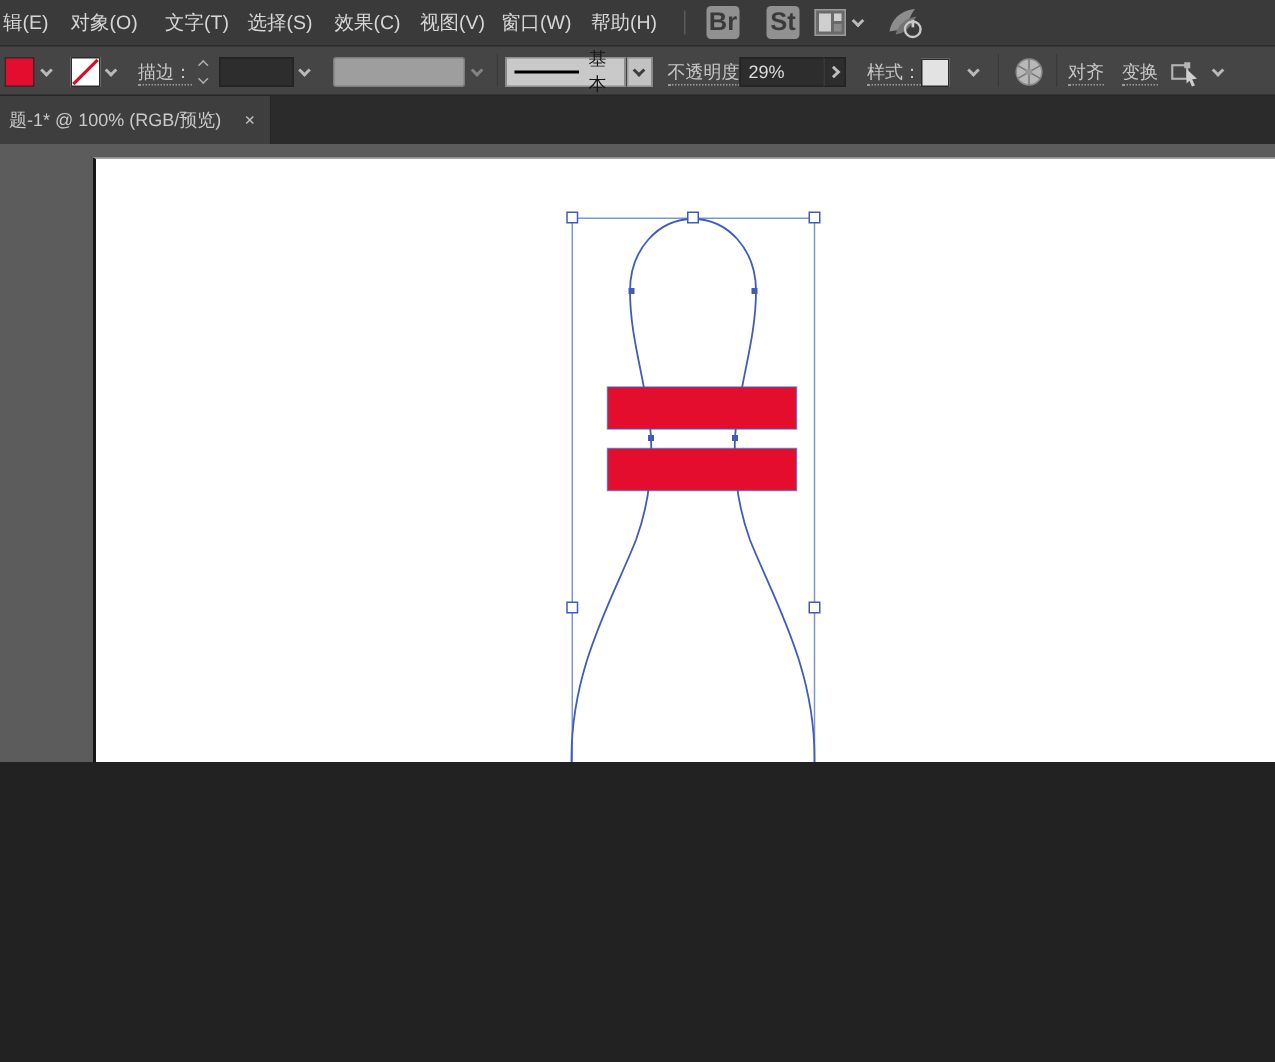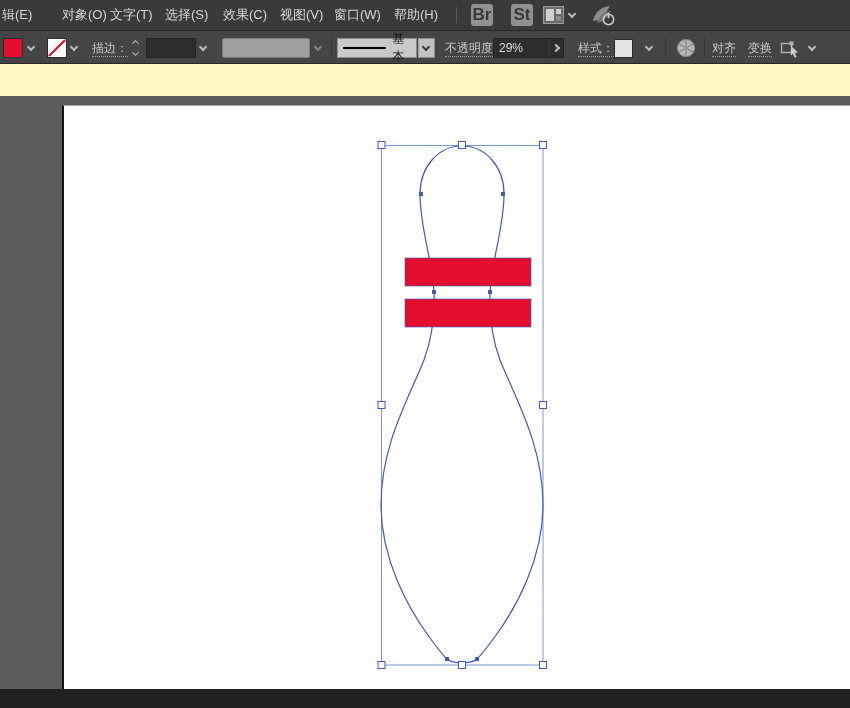--- a/index.html
+++ b/index.html
@@ -1,17 +1,17 @@
 <!DOCTYPE html>
 <html style="--shape_red: #e50d2e; --selection_blue: #3f5cba; --selection_box: #7d97d8;"><head>
 <meta charset="utf-8">
 <style>
   html,body{margin:0;padding:0;background:#222;}
   *{box-sizing:border-box;font-family:"Liberation Sans","DejaVu Sans",sans-serif;}
-  #app{position:relative;width:850px;height:689px;overflow:hidden;background:#fef9c3;}
+  #app{position:relative;width:850px;height:508px;overflow:hidden;background:#ffffff;}
 
   
   .menubar{position:absolute;left:0;top:0;width:850px;height:30px;background:#3a3a3a;}
   .menu-item{position:absolute;top:0;height:30px;line-height:30px;color:#d6d6d6;font-size:13px;cursor:default;white-space:nowrap;}
   .mb-sep{position:absolute;top:7px;width:1px;height:16px;background:#5a5a5a;}
   .sq-icon{position:absolute;top:4px;width:22px;height:22px;background:#919191;color:#3a3a3a;
            font-size:17px;font-weight:bold;text-align:center;line-height:22px;border-radius:3px;}
   .ws-icon{position:absolute;top:6px;width:21px;height:18px;background:#6a6a6a;border:1px solid #9b9b9b;}
   .ws-icon .l{position:absolute;left:2px;top:2px;width:8px;height:12px;background:#cfcfcf;}
   .ws-icon .rt{position:absolute;left:12px;top:2px;width:5px;height:5px;background:#cfcfcf;}
@@ -62,21 +62,21 @@
   .handle{fill:#ffffff;stroke:var(--selection_blue);stroke-width:1;}
   .anchor{fill:var(--selection_blue);}
 </style>
 </head>
 <body>
 
 <div id="app">
 
   <div class="menubar">
     <div class="menu-item" style="left:2px">辑(E)</div>
-    <div class="menu-item" style="left:62px">对象(O)</div>
+    <div class="menu-item" style="left:47px">对象(O)</div>
     <div class="menu-item" style="left:110px">文字(T)</div>
     <div class="menu-item" style="left:165px">选择(S)</div>
     <div class="menu-item" style="left:223px">效果(C)</div>
     <div class="menu-item" style="left:280px">视图(V)</div>
     <div class="menu-item" style="left:334px">窗口(W)</div>
     <div class="menu-item" style="left:394px">帮助(H)</div>
 
     <div class="mb-sep" style="left:456px"></div>
 
     <div class="sq-icon" style="left:471px">Br</div>
@@ -158,20 +158,26 @@
     <div class="cb-label" style="left:748px"><span class="u">变换</span></div>
 
     <svg style="position:absolute;left:780px;top:8px" width="23" height="19" viewBox="0 0 23 19">
       <rect x="1.5" y="4.5" width="10" height="9" fill="none" stroke="#b5b5b5" stroke-width="1.4"></rect>
       <rect x="9.5" y="2.5" width="4" height="4" fill="#b5b5b5"></rect>
       <path d="M11 7 L18 13.5 L14.8 13.8 L16.6 18 L14.6 18.6 L13 14.8 L11 16.6 Z" fill="#cfcfcf"></path>
     </svg>
     <span class="chev abs" style="left:809px;top:13px"></span>
   </div>
 
+  <div class="tabbar">
+    <div class="doc-tab">
+      <span>题-1* @ 100% (RGB/预览)</span>
+      <span class="tab-close">×</span>
+    </div>
+  </div>
 
   <div class="canvas">
     <div class="artboard"></div>
 
     <svg class="art-svg" viewBox="0 96 850 612">
 
       <rect class="bbox" x="381.5" y="145.5" width="161.5" height="519.5"></rect>
 
       <path class="pin-path" d="
         M 462 146

